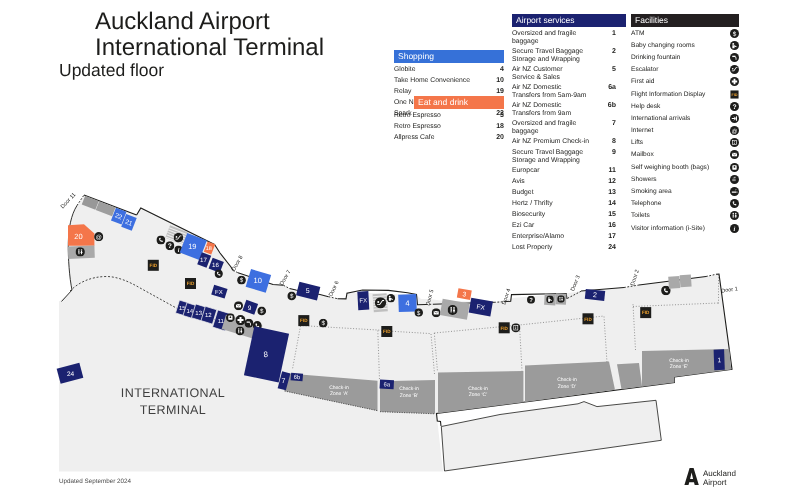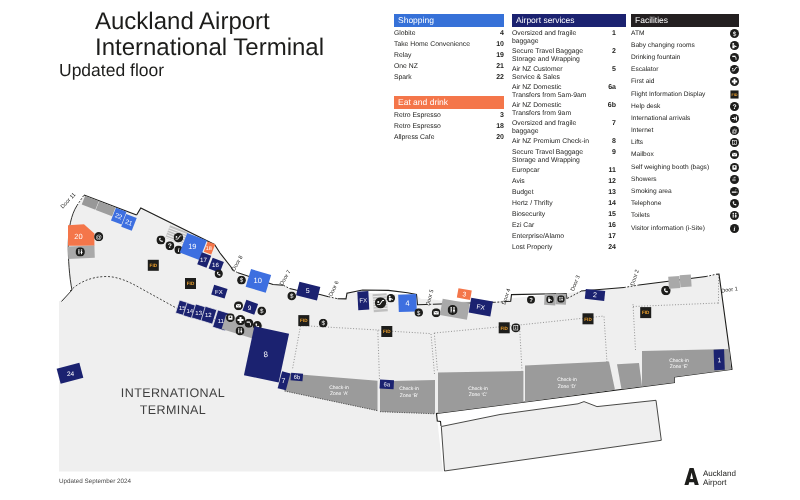--- a/index.html
+++ b/index.html
@@ -15,21 +15,21 @@
   .frow{display:flex;justify-content:space-between;align-items:center;height:12.2px;color:#1d1d1b;font-size:6.6px;}
 </style>
 </head>
 <body>
 
 <div style="position:absolute;left:59px;top:9px;color:#1d1d1b;font-size:24px;line-height:25.5px;margin-left:36px;">Auckland Airport<br>International Terminal</div>
 
 <div style="position:absolute;left:59px;top:60px;color:#1d1d1b;font-size:17.5px;">Updated floor</div>
 
 <div class="col" style="left:394px;top:14px;width:110px;">
-  <div class="hdr" style="background:#3671d8;">Shopping</div>
+  <div class="hdr" style="background:#3671d8;margin-top:36px;">Shopping</div>
   <div style="height:1.5px"></div>
   <div class="row r1">
       <span>Globite</span>
       <span class="n">4</span>
     </div>
   <div class="row r1">
       <span>Take Home Convenience</span>
       <span class="n">10</span>
     </div>
   <div class="row r1">
@@ -40,21 +40,21 @@
       <span>One NZ</span>
       <span class="n">21</span>
     </div>
   <div class="row r1">
       <span>Spark</span>
       <span class="n">22</span>
     </div>
 </div>
 
 <div class="col" style="left:394px;top:96px;width:110px;">
-  <div class="hdr" style="background:#f4764a;">Eat and drink</div>
+  <div class="hdr" style="background:#f4764a;margin-left:20px;">Eat and drink</div>
   <div style="height:1.5px"></div>
   <div class="row r1">
       <span>Retro Espresso</span>
       <span class="n">3</span>
     </div>
   <div class="row r1">
       <span>Retro Espresso</span>
       <span class="n">18</span>
     </div>
   <div class="row r1">

